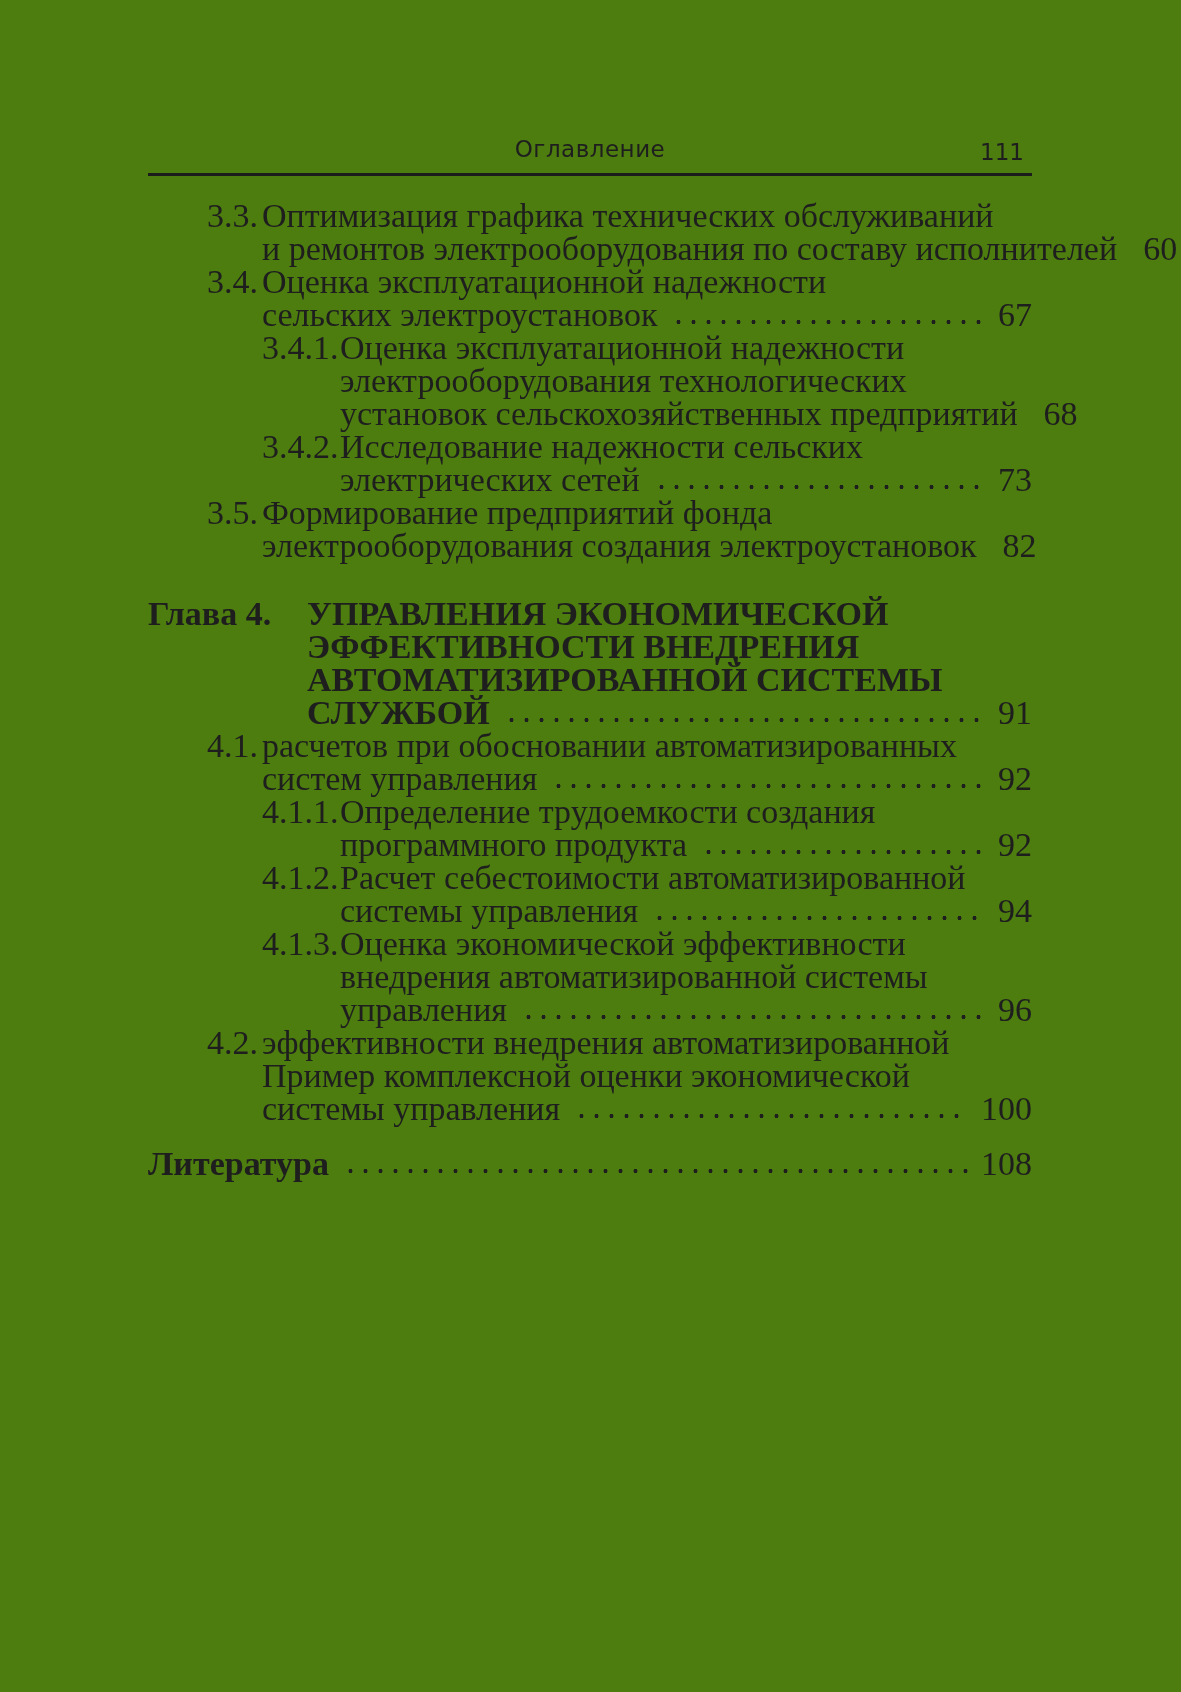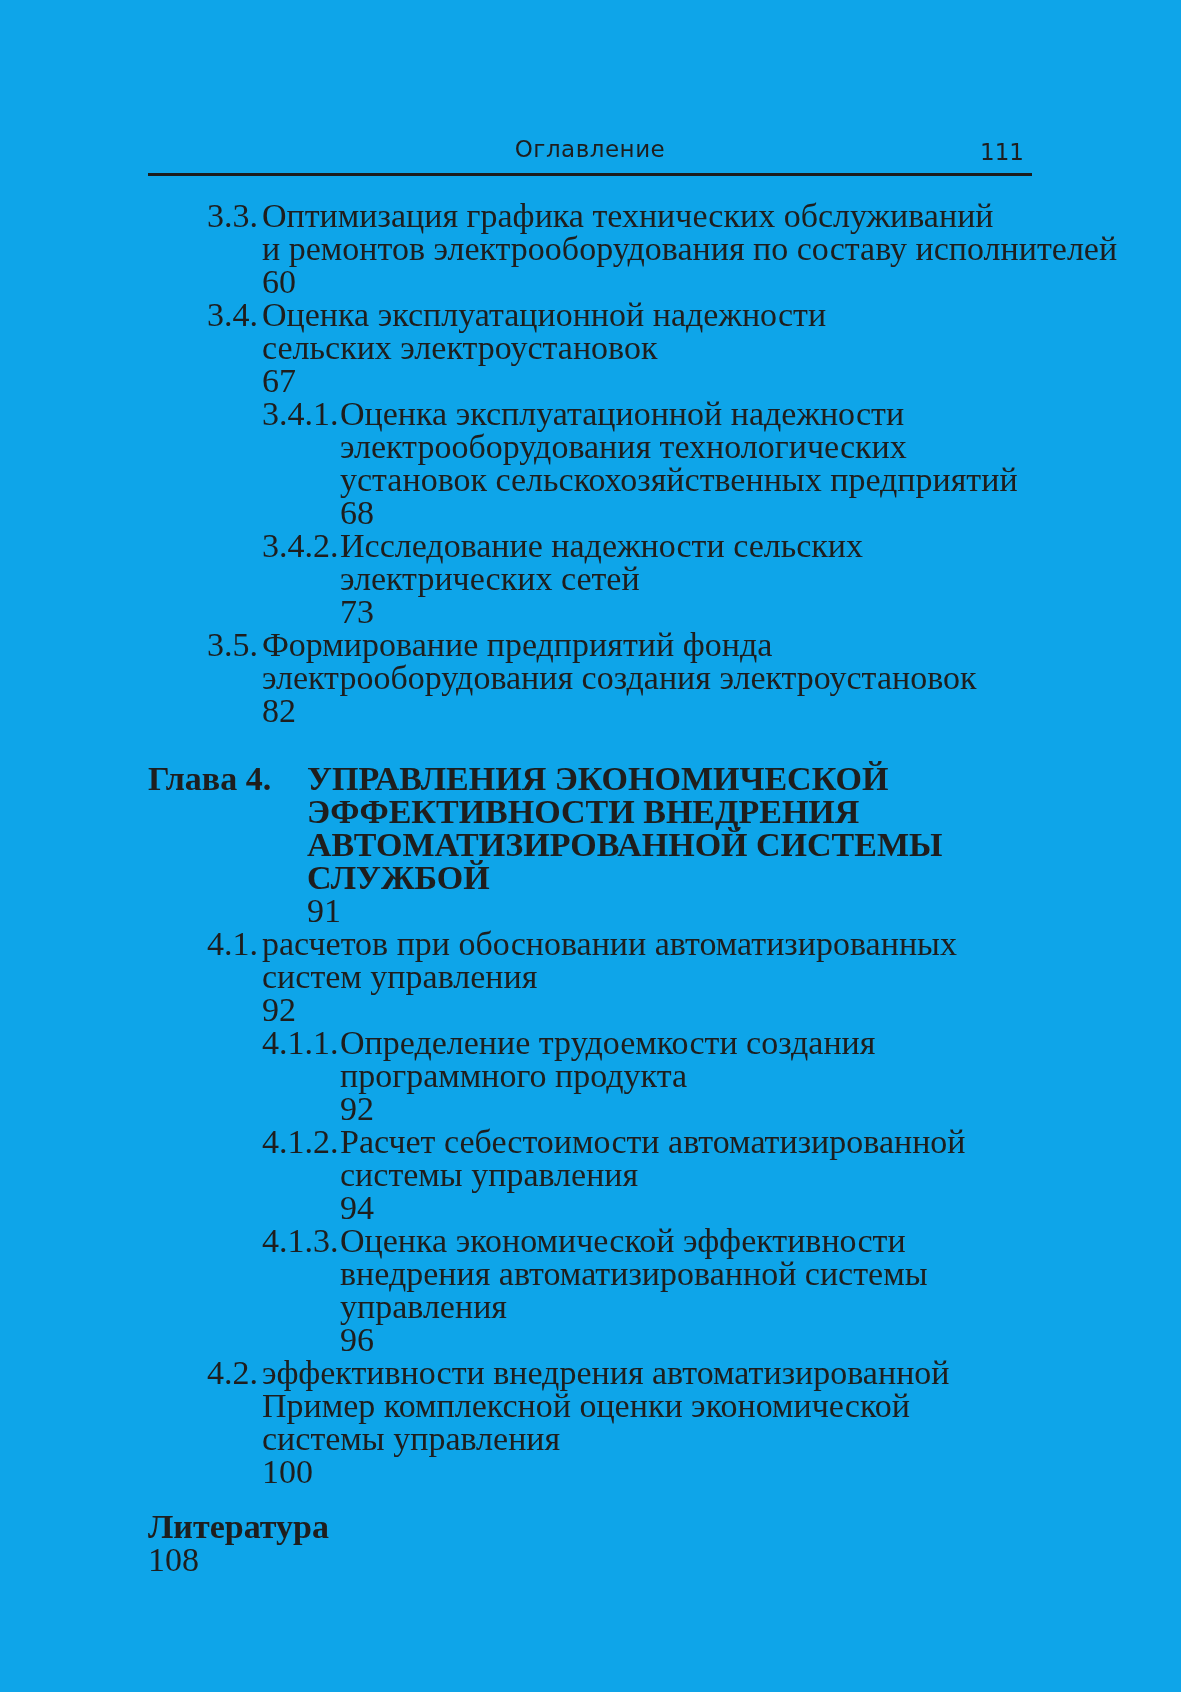--- a/index.html
+++ b/index.html
@@ -6,21 +6,21 @@
   body{
     width:1181px;height:1692px;
     background:#ffffff;
     font-family:"Liberation Serif", serif;
     color:#1e1e1e;
     overflow:hidden;
   }
   .page{
     position:relative;
     width:1181px;height:1692px;
-    background:#0ea5e9;
+    background:#4d7c0f;
   }
   .content{
     position:absolute;
     left:148px;top:0;
     width:884px;
   }
   
   .page-header{
     position:relative;
     padding-top:134px;
@@ -56,21 +56,21 @@
   .entry.lvl1{padding-left:59px;}
   .entry.lvl1 .num{width:55px;}
   .entry.lvl2{padding-left:114px;}
   .entry.lvl2 .num{width:78px;}
   .entry.chapter{padding-left:0;margin-top:35px;}
   .entry.chapter .num{width:159px;font-weight:700;}
   .entry.chapter .line{font-weight:700;}
   .entry.lit{padding-left:0;margin-top:22px;}
   .entry.lit .text{font-weight:700;}
   .line{white-space:nowrap;}
-  .line.last{display:flex;flex-direction:column;}
+  .line.last{display:flex;}
   .line.last .text{flex:0 0 auto;}
   .line.last .pg{flex:0 0 auto;font-weight:400;}
   .dots{
     flex:1 1 auto;
     margin:0 12px 0 14px;
     background-image:radial-gradient(circle, #1e1e1e 1.8px, transparent 2.2px);
     background-size:15px 8px;
     background-repeat:repeat-x;
     background-position:left 20px;
   }

